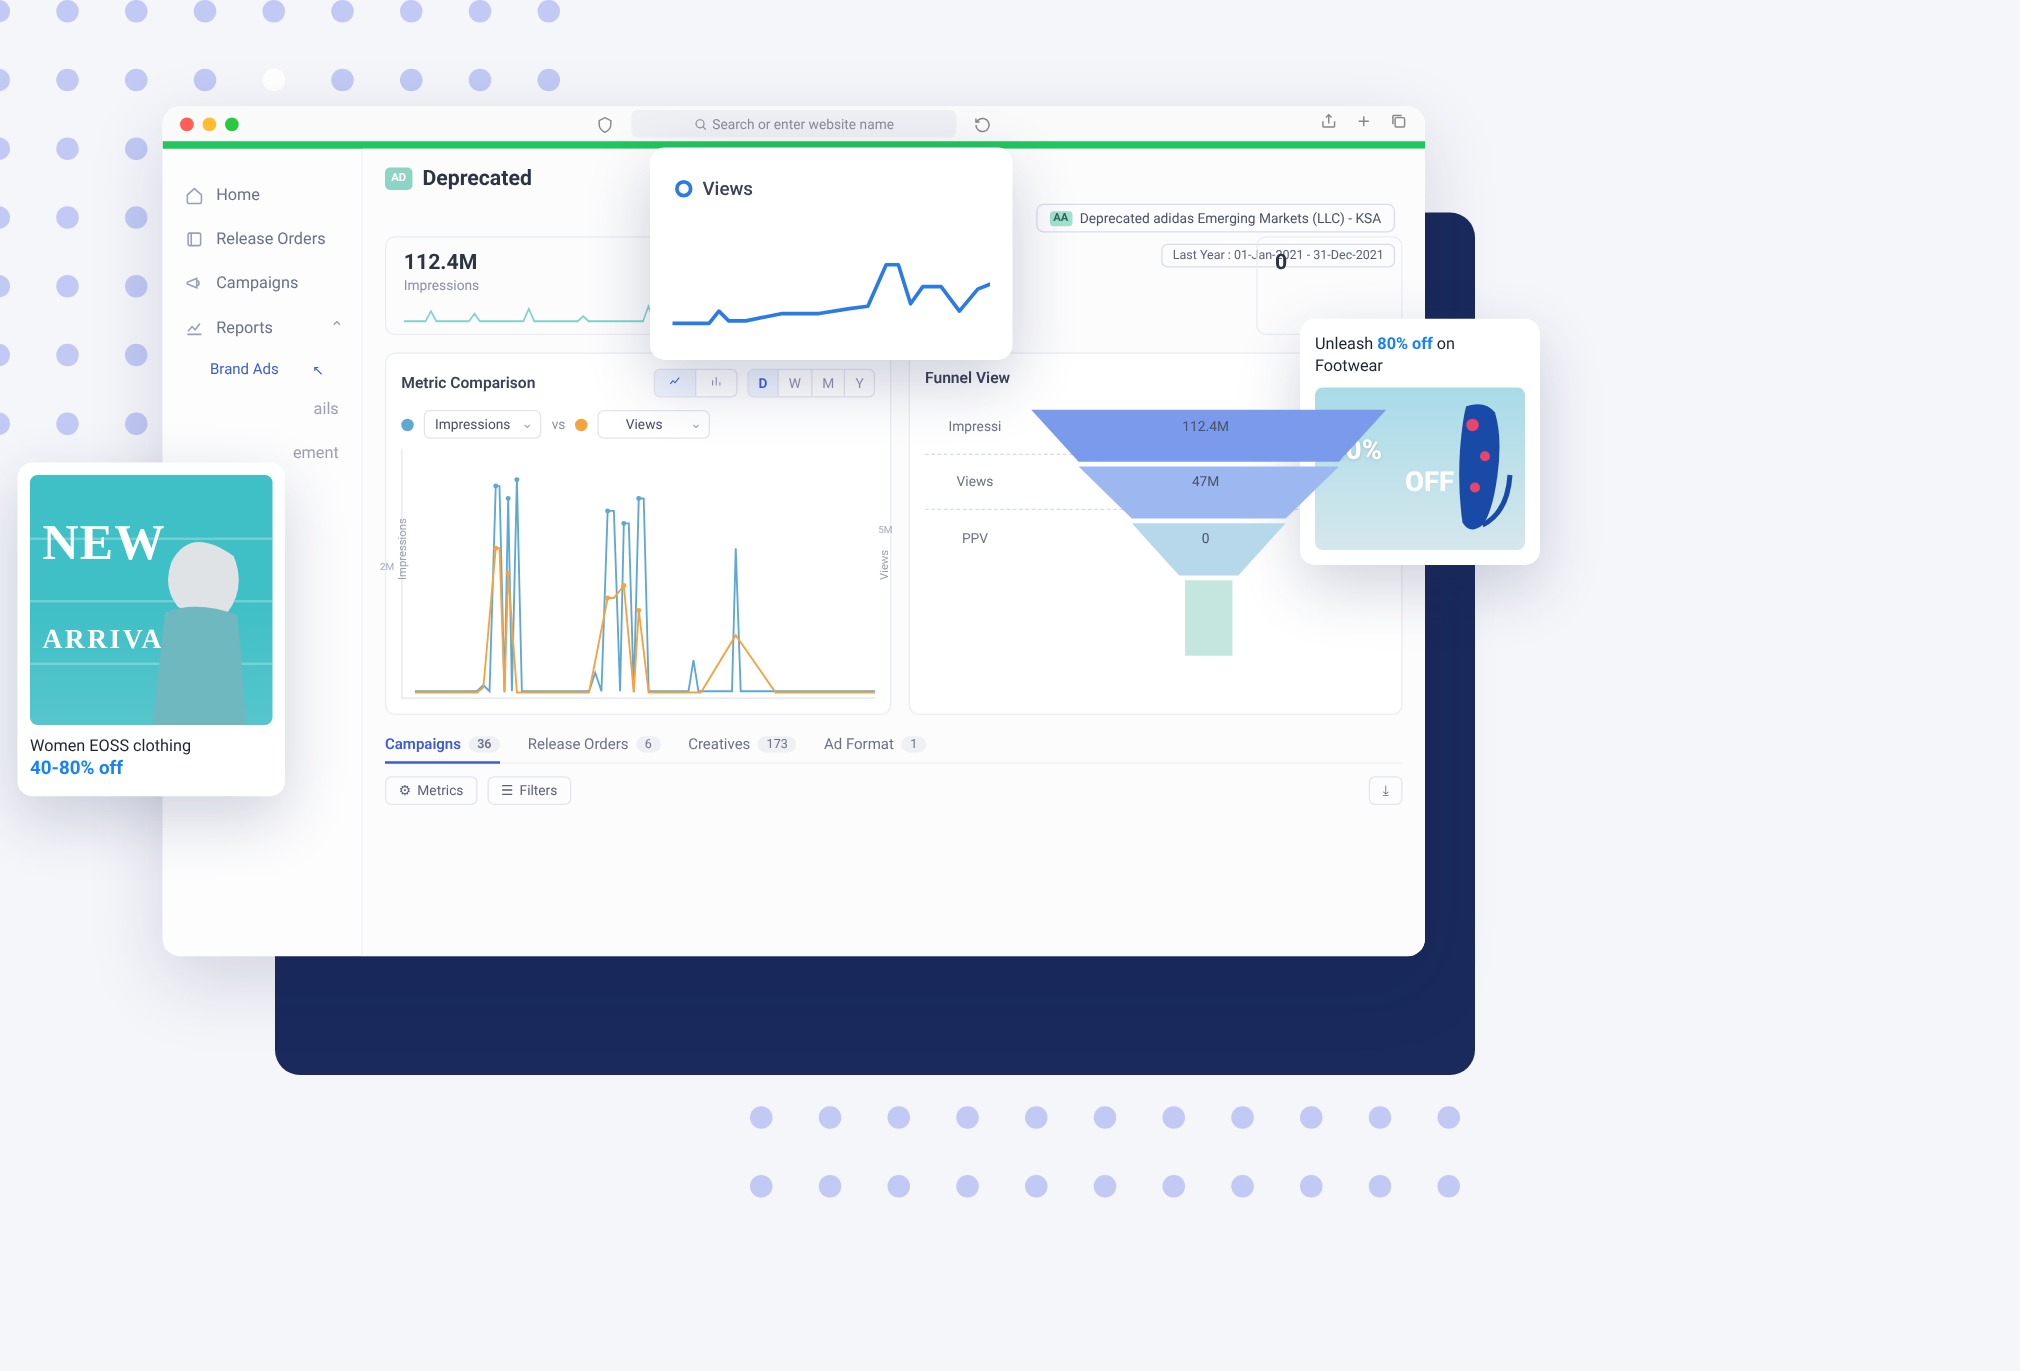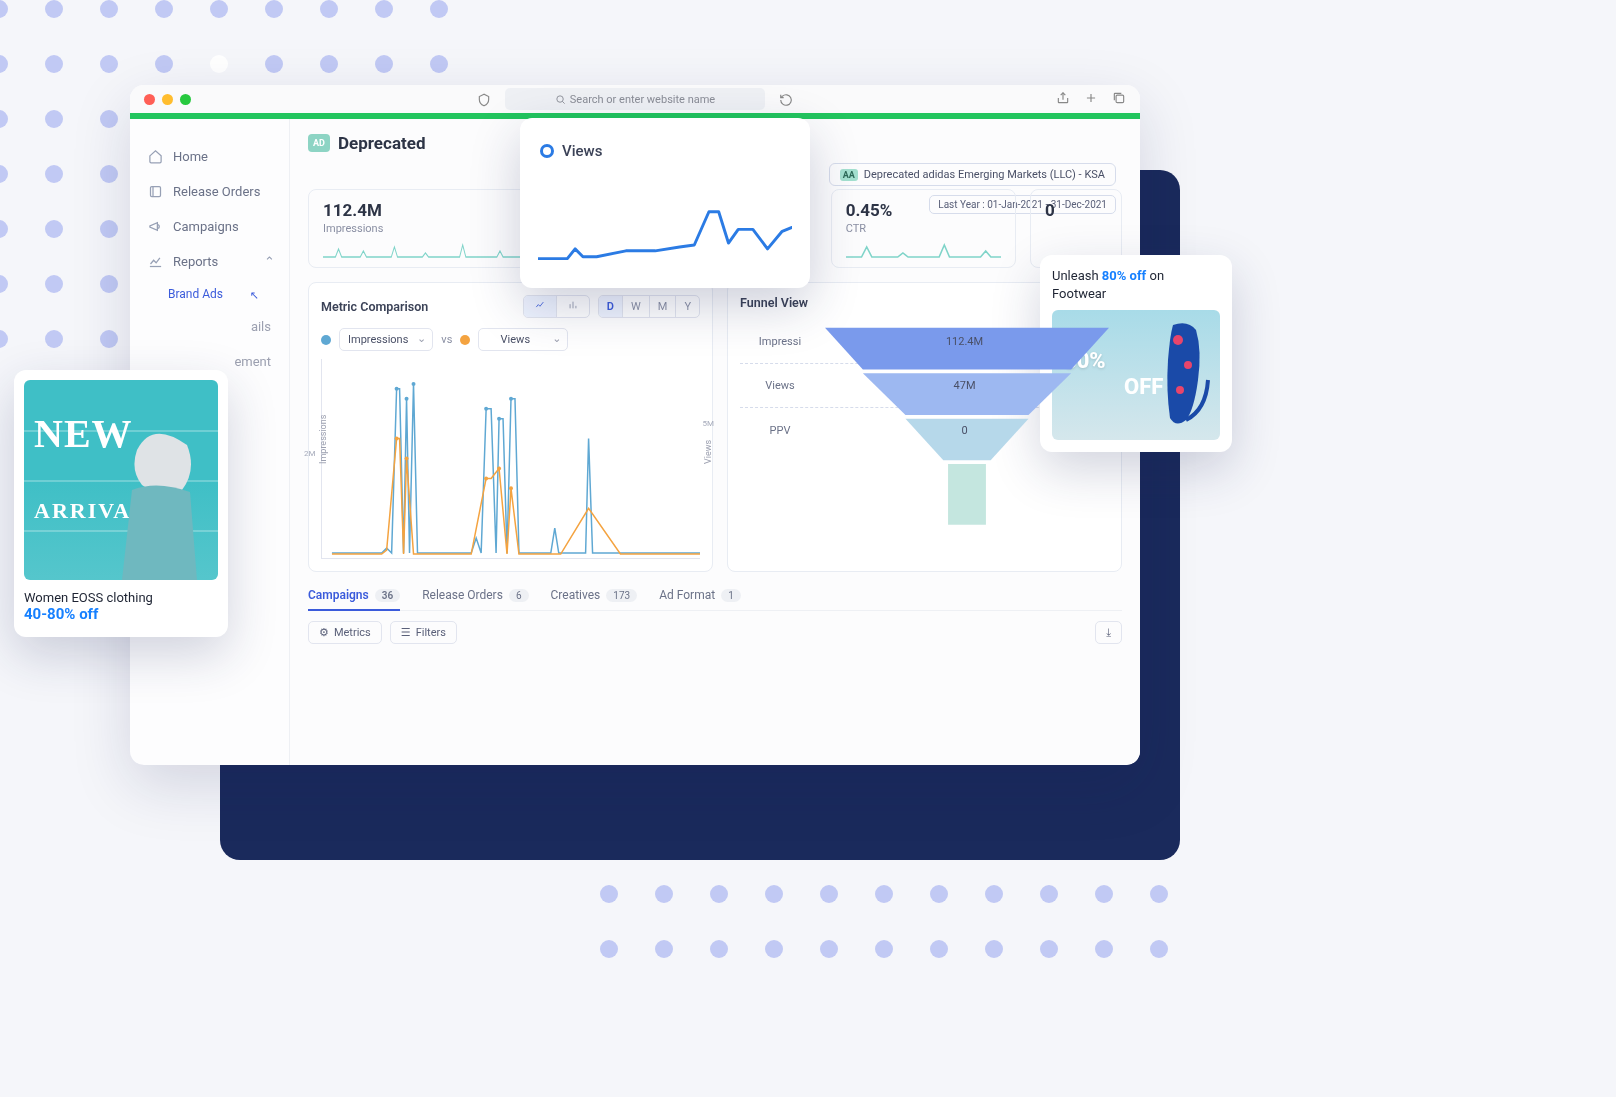--- a/index.html
+++ b/index.html
@@ -453,29 +453,20 @@
         <div class="kpi-card" style="flex:1.6;">
           <div class="kpi-value">112.4M</div>
           <div class="kpi-label">Impressions</div>
           <div class="spark">
             <svg viewBox="0 0 400 22" preserveAspectRatio="none">
                 <path d="M0 18 20 18 25 10 30 18 60 18 65 12 70 18 110 18 115 8 120 18 160 18 165 14 170 18 220 18 225 6 230 18 280 18 285 12 290 18 340 18 345 8 350 18 400 18" fill="none" stroke="#7fd4c9" stroke-width="1.5"></path>
               </svg>
           </div>
         </div>
         <div class="kpi-card" style="flex:1.2; opacity:0;"></div>
-        <div class="kpi-card" style="flex:1;">
-          <div class="kpi-value">0.45%</div>
-          <div class="kpi-label">CTR</div>
-          <div class="spark">
-            <svg viewBox="0 0 150 22" preserveAspectRatio="none">
-                <path d="M0 18 15 18 20 8 25 18 50 18 55 14 60 18 90 18 95 6 100 18 130 18 135 12 140 18 150 18" fill="none" stroke="#7fd4c9" stroke-width="1.5"></path>
-              </svg>
-          </div>
-        </div>
         <div class="kpi-card" style="flex:0.4;">
           <div class="kpi-value">0</div>
         </div>
       </div>
 
       <div class="panel-row">
         <div class="panel metric-panel">
           <div class="panel-head">
             <span class="panel-title">Metric Comparison</span>
             <div style="display:flex; gap:8px;">

